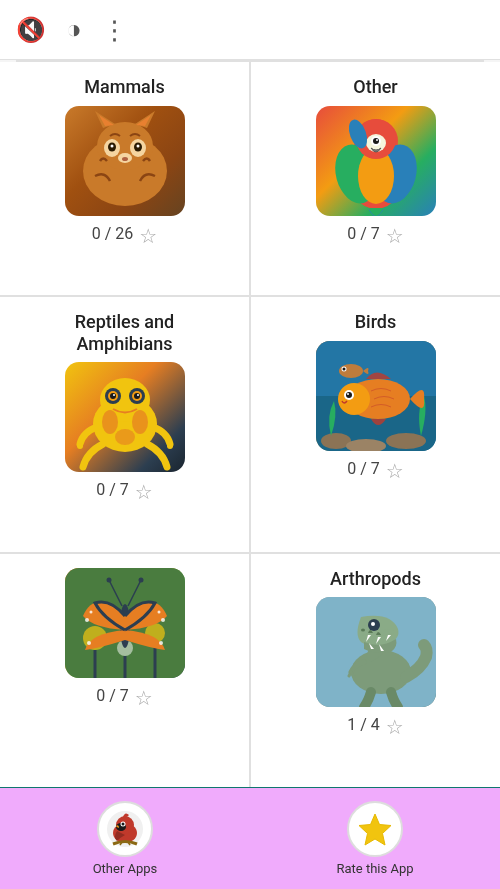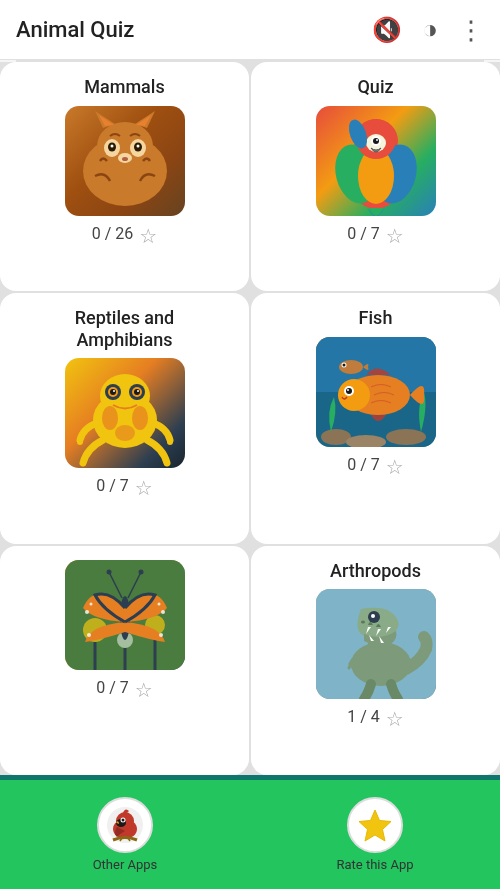--- a/index.html
+++ b/index.html
@@ -56,21 +56,20 @@
       padding: 0;
     }
 
     .card {
       background: #fff;
       display: flex;
       flex-direction: column;
       align-items: center;
       padding: 14px 10px 10px;
       cursor: pointer;
-      border-radius: 16px;
     }
     .card-title {
       font-size: 18px;
       font-weight: 500;
       color: #222;
       text-align: center;
       margin-bottom: 8px;
       line-height: 1.2;
     }
     .card-image {
@@ -117,24 +116,24 @@
     }
 
     
     .animal-svg {
       width: 100%;
       height: 100%;
     }
 
     
     .bottom-nav {
-      background: #22c55e;
-      border-top: 5px solid #0f766e;
-      display: flex;
-      height: 114px;
+      background: #f0abfc;
+      border-top: 1px solid #0f766e;
+      display: flex;
+      height: 102px;
     }
     .nav-item {
       flex: 1;
       display: flex;
       flex-direction: column;
       align-items: center;
       justify-content: center;
       gap: 4px;
       cursor: pointer;
       padding: 8px 0;
@@ -165,21 +164,20 @@
     .nav-icon-circle.gift-nav {
       background: #4caf50;
       border-color: #4caf50;
       color: #fff;
     }
   </style>
 </head>
 <body>
 
 <div class="header">
-  <span class="header-title">Animal Quiz</span>
   <div class="header-icons">
     <span class="header-icon orange">🔇</span>
     <span class="header-icon" style="font-size:26px;">◑</span>
     <span class="header-icon" style="font-size:26px;">⋮</span>
   </div>
 </div>
 <div class="divider"></div>
 
 <div class="grid">
 
@@ -216,21 +214,21 @@
         <path d="M75,75 Q80,65 90,70" stroke="#8b4513" stroke-width="2.5" fill="none"></path>
       </svg>
     </div>
     <div class="card-score">
       <span>0 / 26</span>
       <span class="star-icon">☆</span>
     </div>
   </div>
 
   <div class="card">
-    <div class="card-title">Quiz</div>
+    <div class="card-title">Other</div>
     <div class="card-image img-birds">
       <svg class="animal-svg" viewBox="0 0 120 110" xmlns="http://www.w3.org/2000/svg">
 
         <ellipse cx="60" cy="65" rx="30" ry="38" fill="#e74c3c"></ellipse>
         <ellipse cx="60" cy="35" rx="22" ry="22" fill="#e74c3c"></ellipse>
 
         <ellipse cx="80" cy="68" rx="20" ry="30" fill="#2980b9" transform="rotate(15,80,68)"></ellipse>
         <ellipse cx="40" cy="68" rx="20" ry="30" fill="#27ae60" transform="rotate(-15,40,68)"></ellipse>
 
         <ellipse cx="60" cy="70" rx="18" ry="28" fill="#f39c12"></ellipse>
@@ -292,21 +290,21 @@
         <path d="M48,47 Q60,54 72,47" stroke="#e67e22" stroke-width="2" fill="none"></path>
       </svg>
     </div>
     <div class="card-score">
       <span>0 / 7</span>
       <span class="star-icon">☆</span>
     </div>
   </div>
 
   <div class="card">
-    <div class="card-title">Fish</div>
+    <div class="card-title">Birds</div>
     <div class="card-image img-fish">
       <svg class="animal-svg" viewBox="0 0 120 110" xmlns="http://www.w3.org/2000/svg">
 
         <rect width="120" height="110" fill="#1a6688"></rect>
         <rect y="0" width="120" height="55" fill="#2980b9" opacity="0.6"></rect>
 
         <ellipse cx="20" cy="100" rx="15" ry="8" fill="#8b7355"></ellipse>
         <ellipse cx="50" cy="105" rx="20" ry="7" fill="#9b8365"></ellipse>
         <ellipse cx="90" cy="100" rx="20" ry="8" fill="#8b7355"></ellipse>
 

